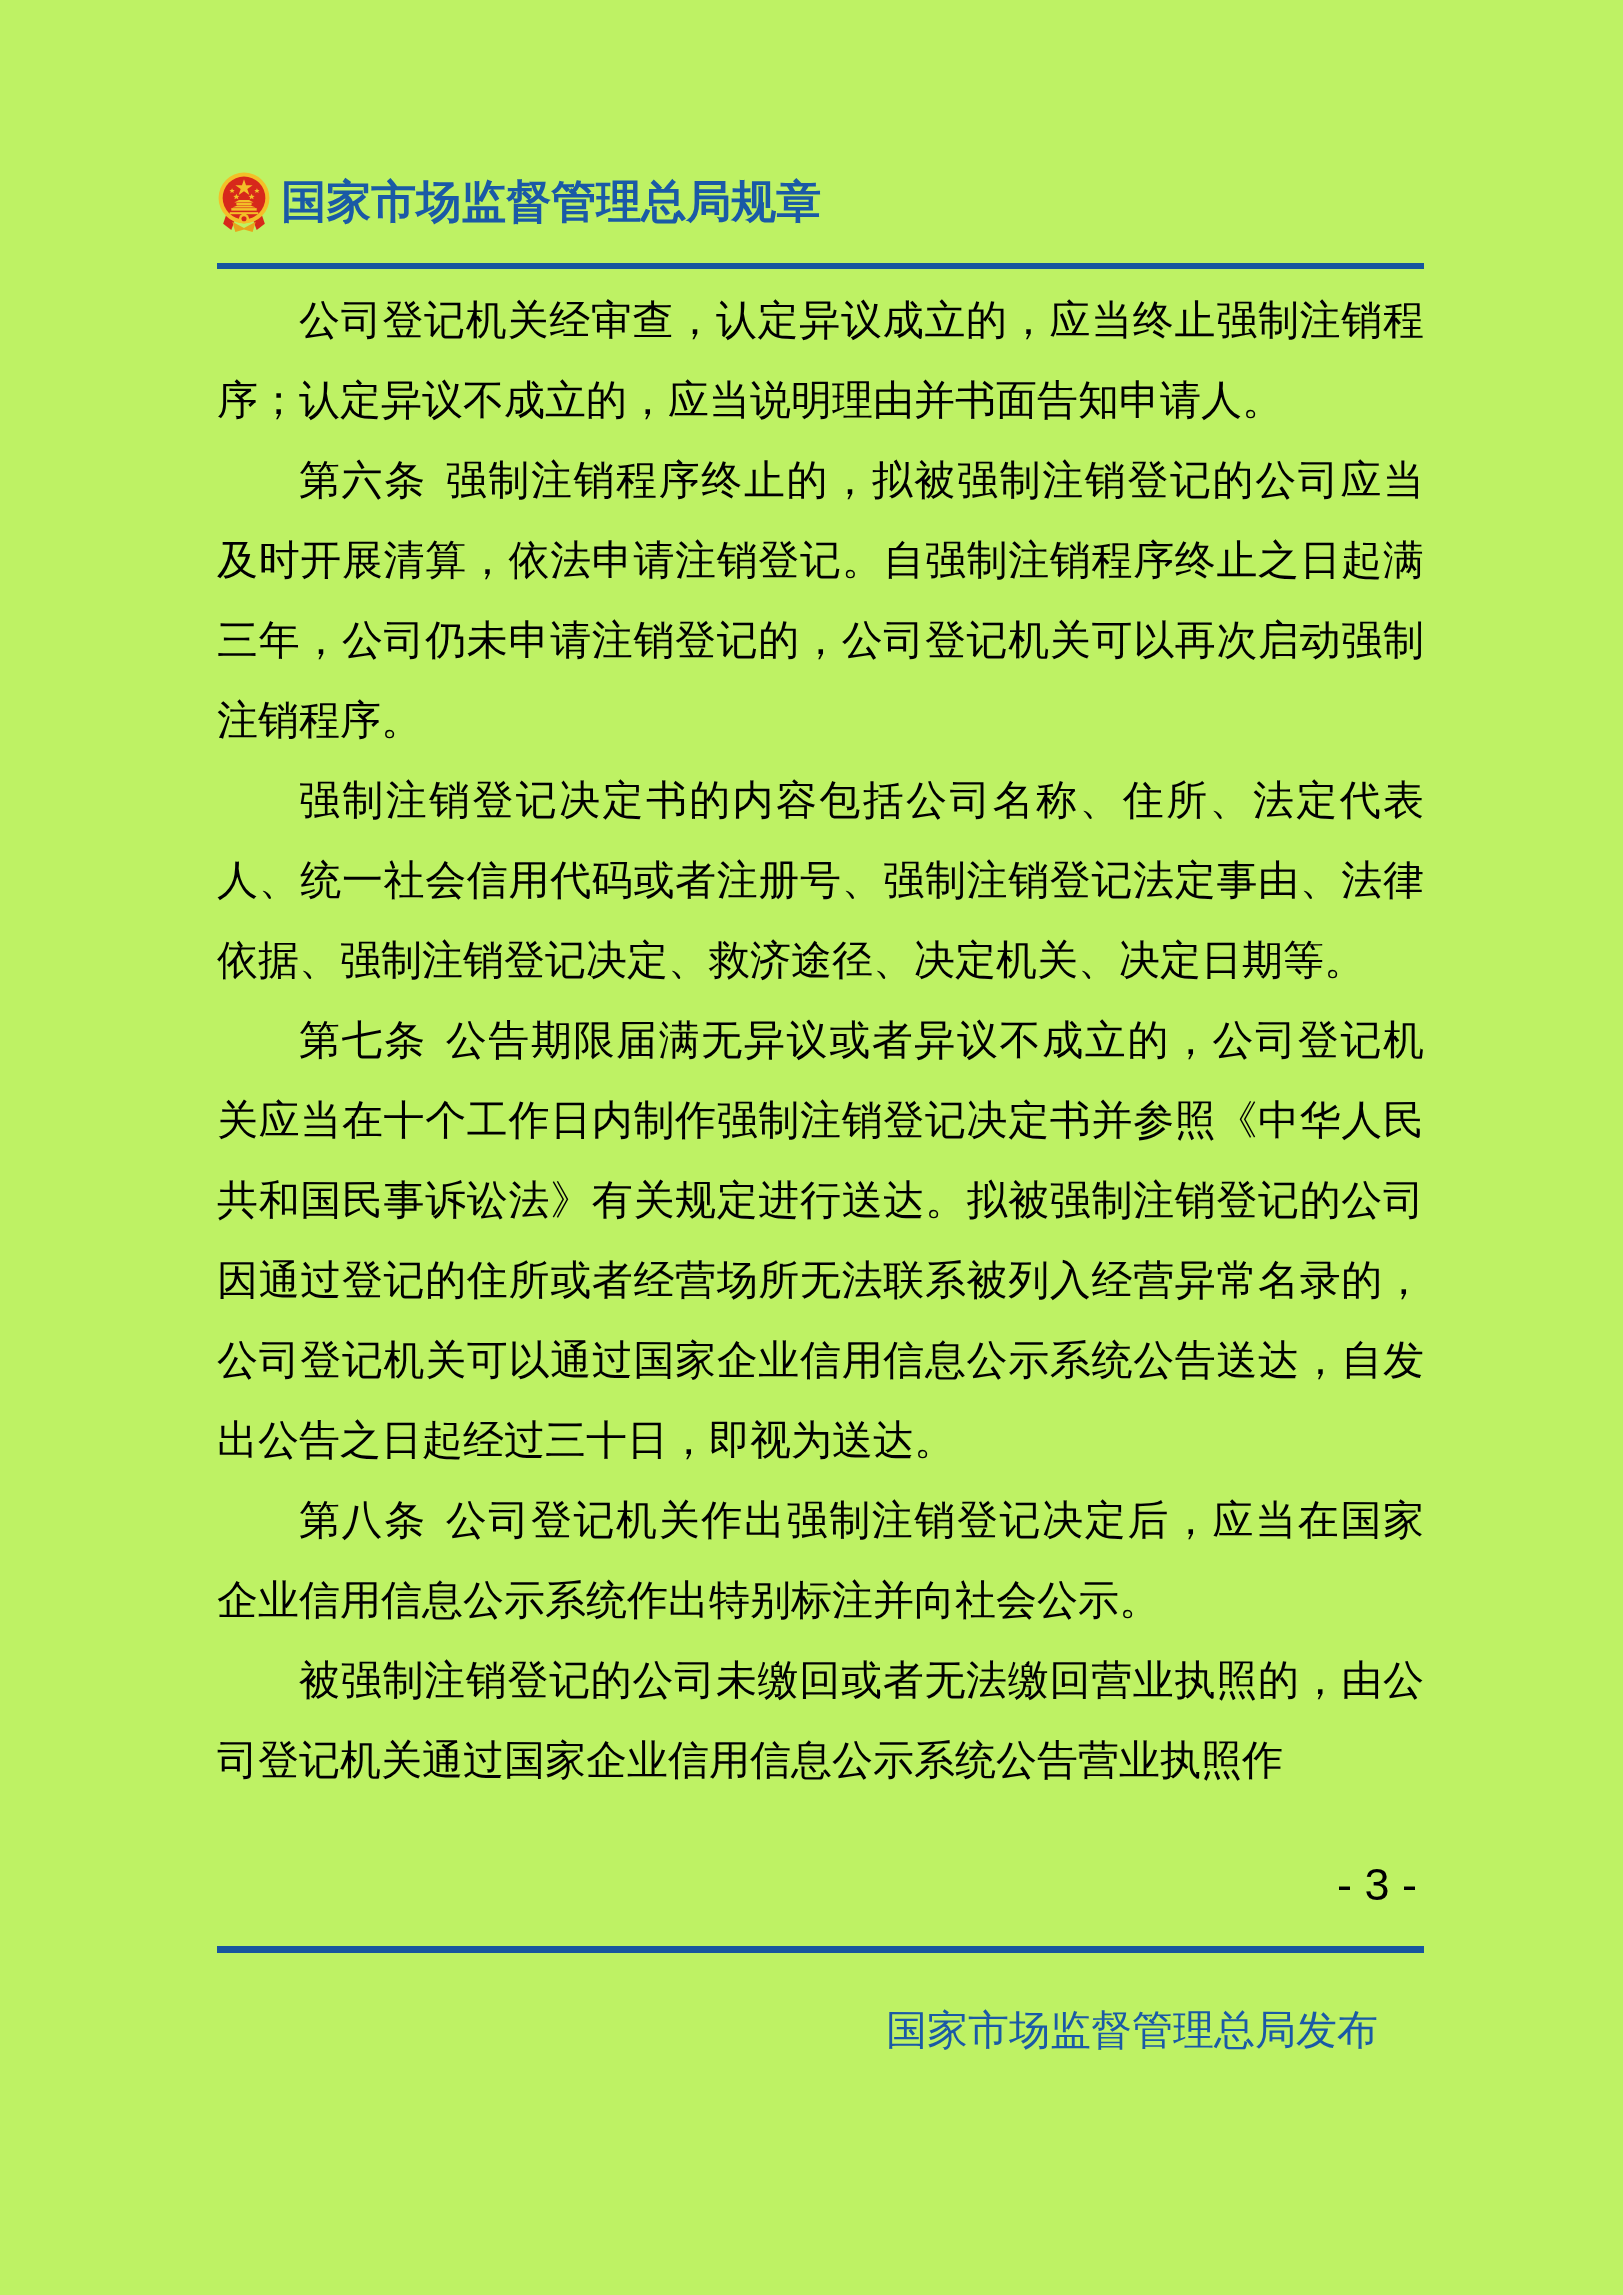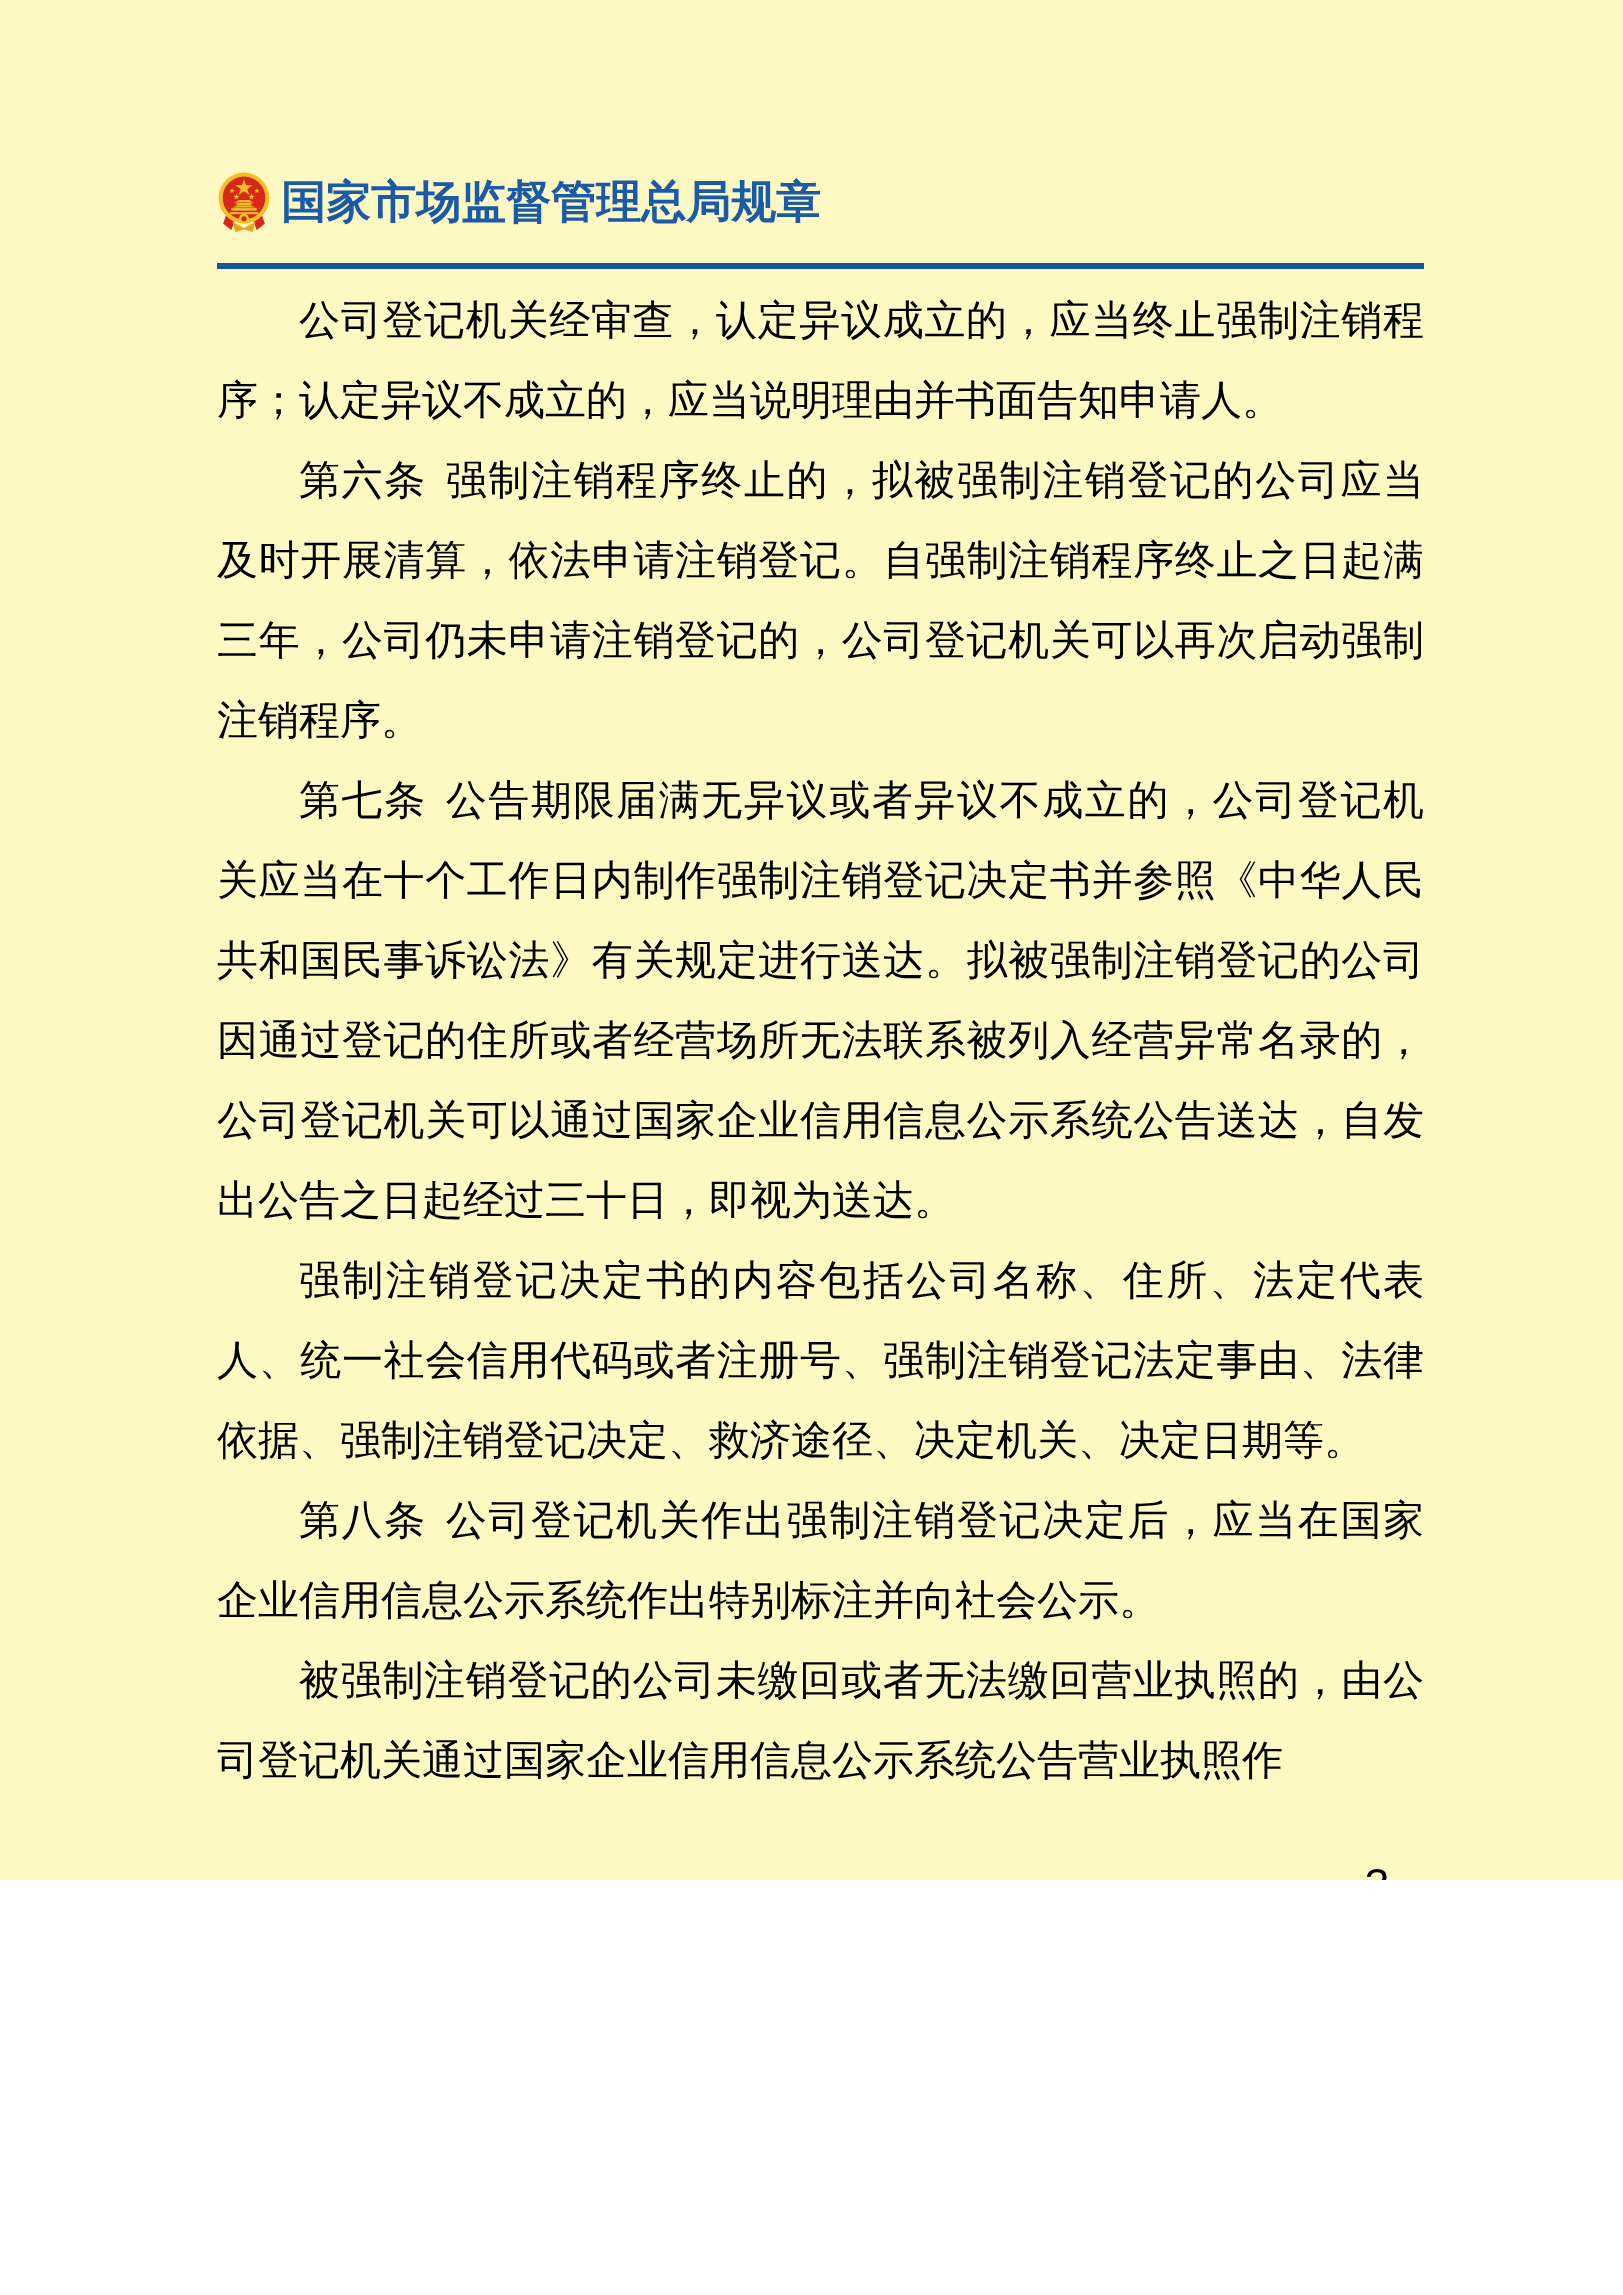--- a/index.html
+++ b/index.html
@@ -1,19 +1,19 @@
 <!DOCTYPE html>
 <html style="font-size:8.2px"><head>
 <meta charset="utf-8">
 <style>
   html,body{margin:0;padding:0;background:#ffffff;}
   .page{
     position:relative;
-    width:1623px;height:1880px;
-    background:#fef9c3;
+    width:1623px;height:2295px;
+    background:#bef264;
     font-family:"Liberation Serif", serif;
     overflow:hidden;
   }
   
   .header{
     position:absolute;left:217px;top:171px;
     display:flex;align-items:center;gap:10.2px;
   }
   .emblem{width:54px;height:62px;flex:0 0 auto;}
   .title{
@@ -84,22 +84,22 @@
       <circle cx="53" cy="94" r="5" fill="#D7281B"></circle>
     </svg>
     <h1 class="title">国家市场监督管理总局规章</h1>
   </div>
 
   <div class="rule rule-top"></div>
 
   <main class="doc-body">
     <p><span>公司登记机关经审查，认定异议成立的，应当终止强制注销程序；认定异议不成立的，应当说明理由并书面告知申请人。</span></p>
     <p><span class="term">第六条</span><span>强制注销程序终止的，拟被强制注销登记的公司应当及时开展清算，依法申请注销登记。自强制注销程序终止之日起满三年，公司仍未申请注销登记的，公司登记机关可以再次启动强制注销程序。</span></p>
+    <p><span>强制注销登记决定书的内容包括公司名称、住所、法定代表人、统一社会信用代码或者注册号、强制注销登记法定事由、法律依据、强制注销登记决定、救济途径、决定机关、决定日期等。</span></p>
     <p><span class="term">第七条</span><span>公告期限届满无异议或者异议不成立的，公司登记机关应当在十个工作日内制作强制注销登记决定书并参照《中华人民共和国民事诉讼法》有关规定进行送达。拟被强制注销登记的公司因通过登记的住所或者经营场所无法联系被列入经营异常名录的，公司登记机关可以通过国家企业信用信息公示系统公告送达，自发出公告之日起经过三十日，即视为送达。</span></p>
-    <p><span>强制注销登记决定书的内容包括公司名称、住所、法定代表人、统一社会信用代码或者注册号、强制注销登记法定事由、法律依据、强制注销登记决定、救济途径、决定机关、决定日期等。</span></p>
     <p><span class="term">第八条</span><span>公司登记机关作出强制注销登记决定后，应当在国家企业信用信息公示系统作出特别标注并向社会公示。</span></p>
     <p><span>被强制注销登记的公司未缴回或者无法缴回营业执照的，由公司登记机关通过国家企业信用信息公示系统公告营业执照作</span></p>
   </main>
 
   <div class="pagenum">- 3 -</div>
   <div class="rule rule-bottom"></div>
   <div class="publisher">国家市场监督管理总局发布</div>
 
 </div>
 

